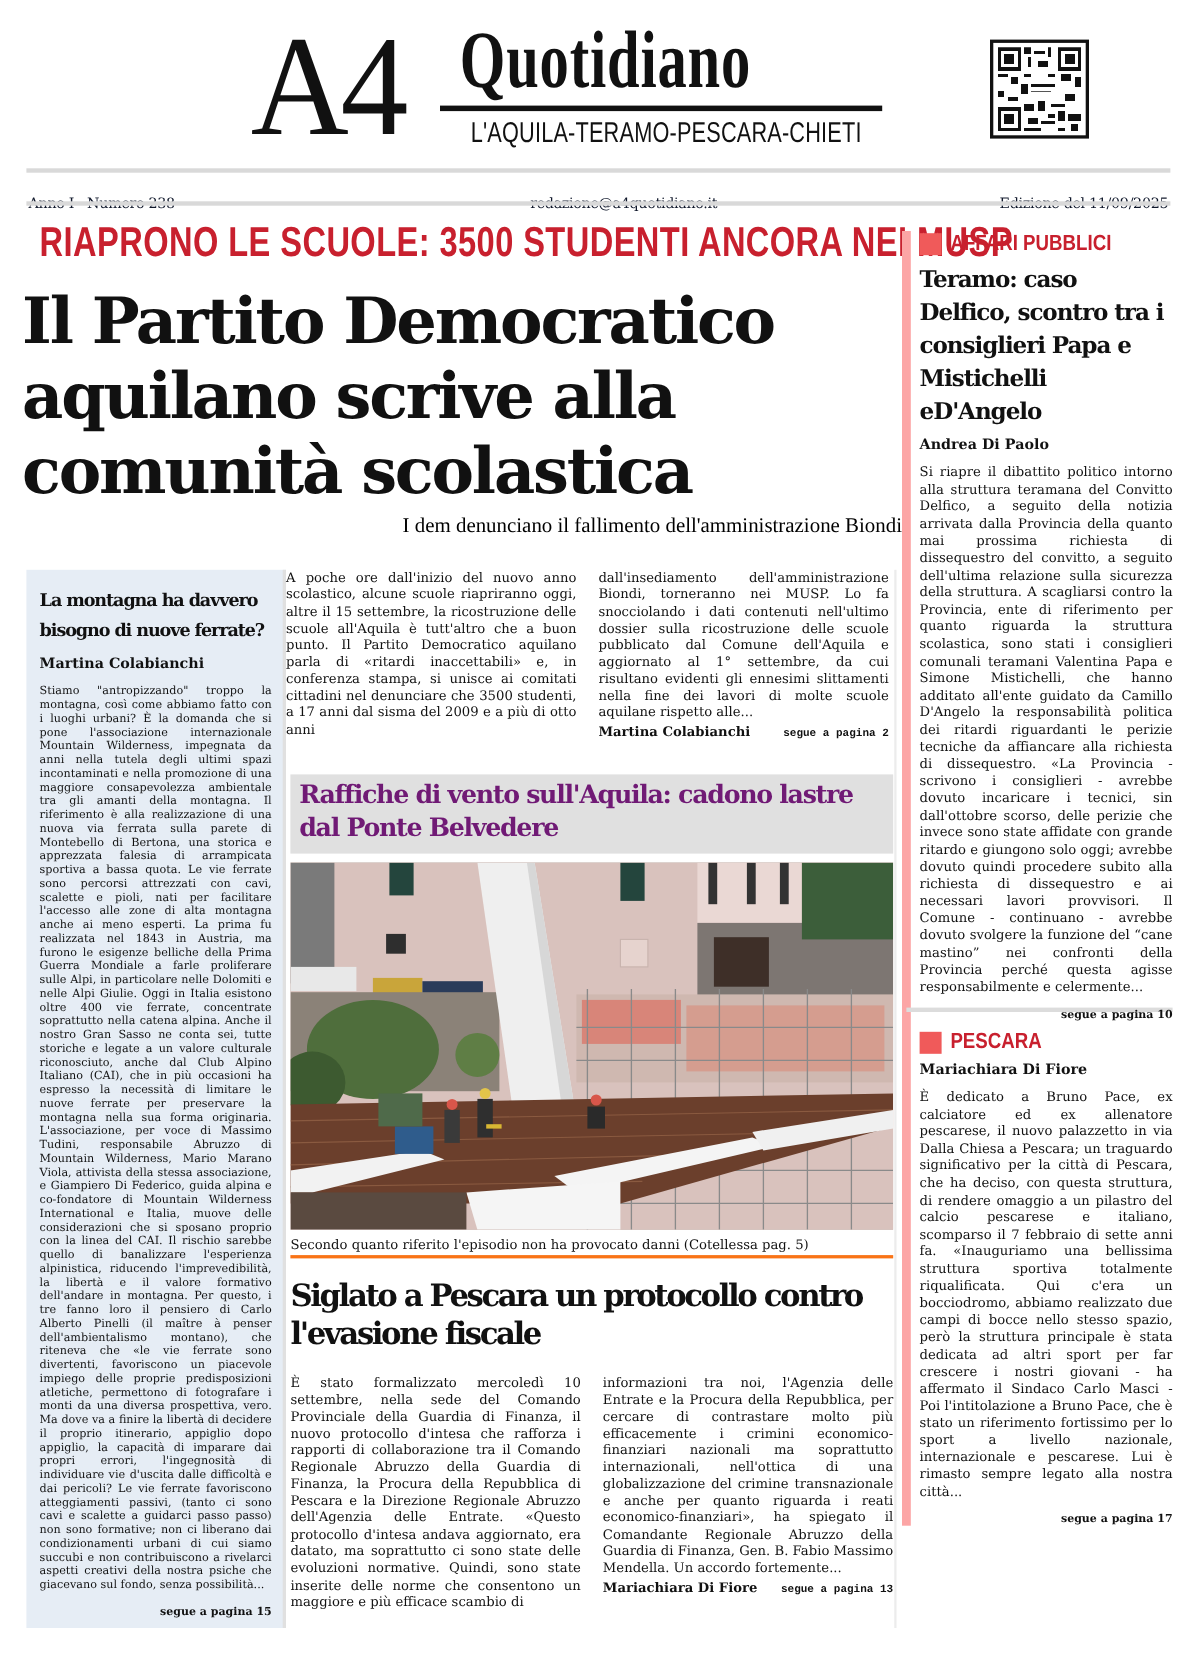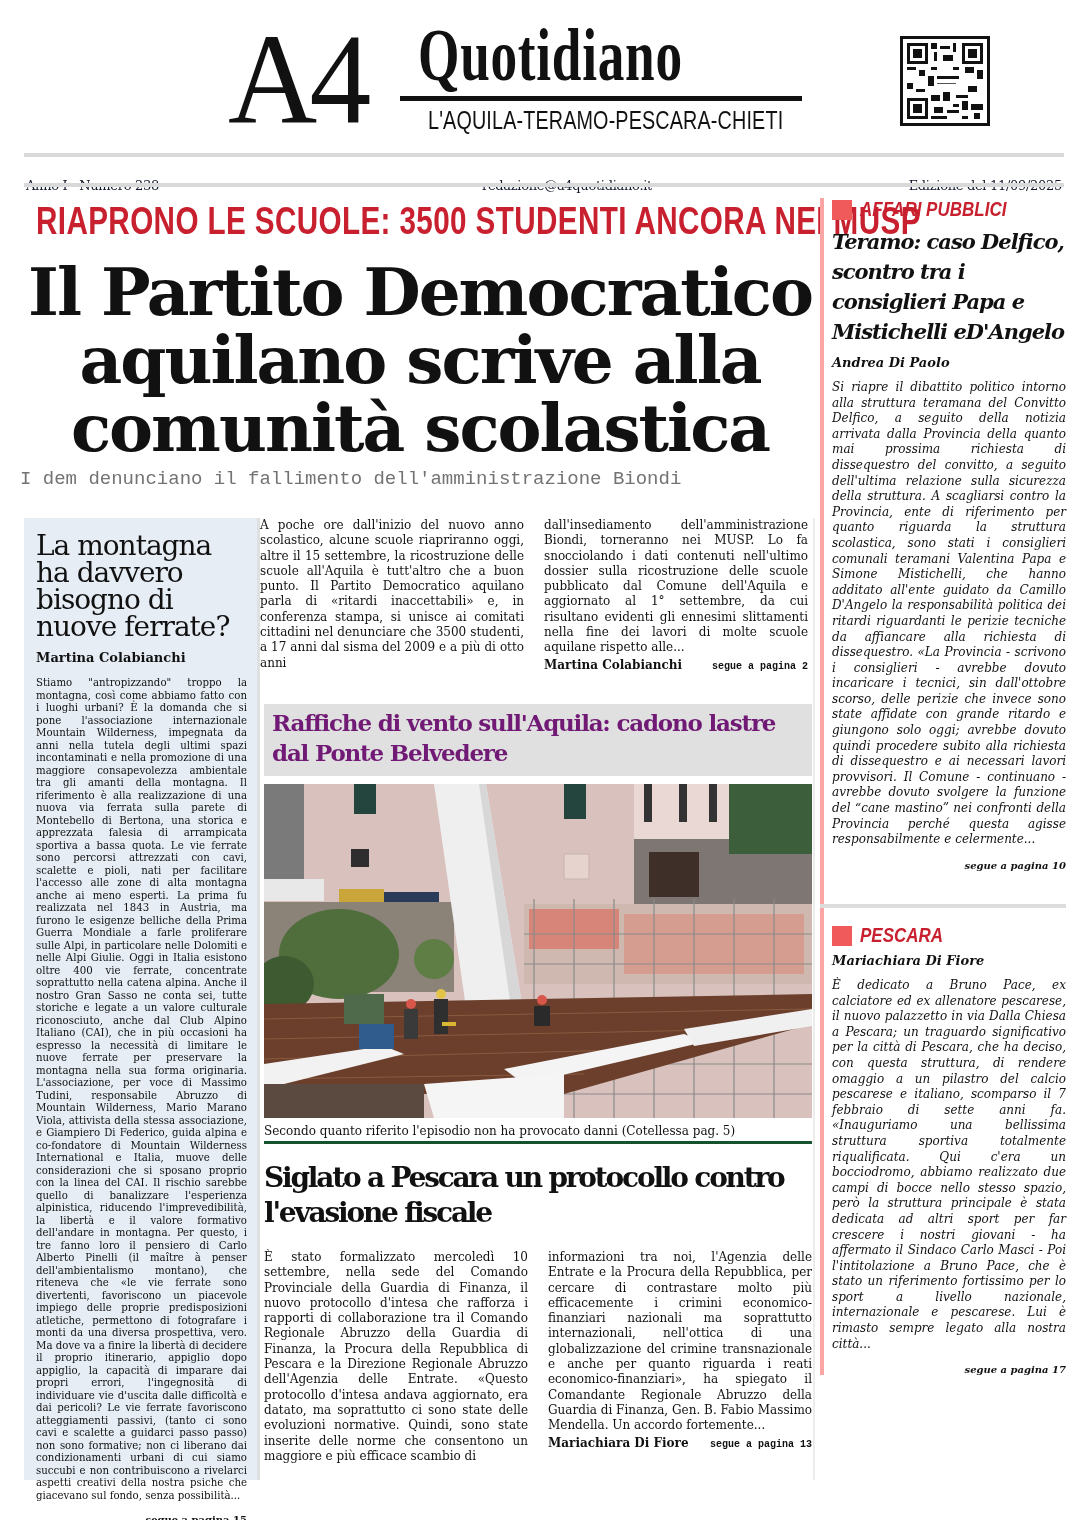--- a/index.html
+++ b/index.html
@@ -16,55 +16,55 @@
 
   .info-bar-top { position: absolute; left: 24px; top: 153px; width: 1040px; height: 4px; background: #d9d9d9; }
   .info-bar-bottom { position: absolute; left: 24px; top: 183px; width: 1040px; height: 4px; background: #d9d9d9; }
   .info { position: absolute; top: 162px; font-family: "DejaVu Serif", serif; font-size: 13px; color: #0f172a; letter-spacing: -0.3px; margin-top: 16px; }
   .info.left { left: 26px; }
   .info.center { left: 482px; }
   .info.right { right: 12px; }
 
   
   .kicker { position: absolute; left: 36px; top: 202px; width: 780px; font-family: "Liberation Sans", sans-serif; font-weight: bold; font-size: 38px; color: #c8202e; letter-spacing: 0.5px; line-height: 1; transform: scaleX(0.78); transform-origin: left top; white-space: nowrap; }
-  .main-title { position: absolute; left: 20px; top: 258px; width: 800px; text-align: center; font-family: "DejaVu Serif", serif; font-weight: bold; font-size: 66px; line-height: 68px; letter-spacing: -2px; color: #111; }
-  .main-sub { position: absolute; left: 20px; top: 468px; width: 800px; text-align: left; font-family: Liberation Mono, monospace; font-size: 19px; color: #737373; }
-
-  
-  .right-col { position: absolute; left: 820px; top: 198px; width: 246px; border-left: 4px solid #fca5a5; padding-left: 8px; font-style: italic; }
+  .main-title { position: absolute; left: 20px; top: 258px; width: 800px; font-family: "DejaVu Serif", serif; font-weight: bold; font-size: 58px; line-height: 68px; letter-spacing: -2px; color: #111; }
+  .main-sub { position: absolute; left: 20px; top: 468px; width: 800px; text-align: right; font-family: Liberation Serif, serif; font-size: 19px; color: #000000; }
+
+  
+  .right-col { position: absolute; left: 820px; top: 210px; width: 246px; border-left: 8px solid #fca5a5; padding-left: 8px; }
   .section-label { display: flex; align-items: center; gap: 8px; margin-bottom: 6px; }
   .section-square { width: 20px; height: 20px; background: #f05a5a; flex: none; }
   .section-text { font-family: "Liberation Sans", sans-serif; font-weight: bold; font-size: 20px; color: #c8202e; transform: scaleX(0.85); transform-origin: left center; white-space: nowrap; }
   .side-title { font-family: "DejaVu Serif", serif; font-weight: bold; font-size: 21px; line-height: 30px; letter-spacing: -1px; color: #111; margin-bottom: 8px; }
   .side-author { font-family: "DejaVu Serif", serif; font-weight: bold; font-size: 13px; margin-bottom: 10px; }
   .side-body { font-family: "DejaVu Serif", serif; font-size: 12px; line-height: 15.6px; text-align: justify; }
   .follow { font-family: "DejaVu Serif", serif; font-weight: bold; font-size: 10px; text-align: right; margin-top: 12px; }
   .right-col .block1 { height: 706px; }
   .right-col .sep { height: 4px; background: #dcdcdc; margin-left: -12px; margin-right: 0; }
   .right-col .block2 { padding-top: 16px; }
 
   
   .left-col { position: absolute; left: 24px; top: 518px; width: 236px; height: 962px; background: #e6edf5; padding: 14px 10px 0 12px; border-right: 3px solid #e0e0e0; }
-  .left-title { font-family: "DejaVu Serif", serif; font-weight: normal; font-size: 28px; line-height: 27px; letter-spacing: -1px; margin-bottom: 10px; }
+  .left-title { font-family: "DejaVu Serif", serif; font-weight: bold; font-size: 16px; line-height: 27px; letter-spacing: -1px; margin-bottom: 10px; }
   .left-author { font-family: "DejaVu Serif", serif; font-weight: bold; font-size: 13px; margin-bottom: 12px; }
   .left-body { font-family: "DejaVu Serif", serif; font-size: 10.2px; line-height: 12.5px; text-align: justify; }
 
   
   .lead-cols { position: absolute; left: 260px; top: 518px; width: 548px; display: flex; gap: 20px; }
   .lead-col { width: 264px; font-family: "DejaVu Serif", serif; font-size: 12px; line-height: 15.3px; text-align: justify; }
   .byline-row { display: flex; justify-content: space-between; align-items: baseline; margin-top: 2px; }
   .byline { font-weight: bold; font-size: 12px; }
   .follow-inline { font-weight: bold; font-size: 10px; font-family: Liberation Mono, monospace; }
 
   
   .photo-title-box { position: absolute; left: 264px; top: 704px; width: 548px; height: 72px; background: #e0e0e0; padding: 4px 8px; }
   .photo-title { font-family: "DejaVu Serif", serif; font-weight: bold; font-size: 23px; line-height: 30px; letter-spacing: -1.2px; color: #701a75; }
   .photo { position: absolute; left: 264px; top: 784px; width: 548px; height: 334px; overflow: hidden; background: #c9b9b4; }
   .photo svg { width: 100%; height: 100%; display: block; }
-  .caption { position: absolute; left: 264px; top: 1124px; width: 548px; font-family: "DejaVu Serif", serif; font-size: 12px; color: #111; padding-bottom: 3px; border-bottom: 3px solid #14532d; }
+  .caption { position: absolute; left: 264px; top: 1124px; width: 548px; font-family: "DejaVu Serif", serif; font-size: 12px; color: #111; padding-bottom: 3px; border-bottom: 3px solid #f97316; }
 
   
   .bottom-title { position: absolute; left: 264px; top: 1160px; width: 548px; font-family: "DejaVu Serif", serif; font-weight: bold; font-size: 28px; line-height: 35px; letter-spacing: -2.2px; color: #111; }
   .bottom-cols { position: absolute; left: 264px; top: 1250px; width: 548px; display: flex; gap: 20px; }
   .bottom-col { width: 264px; font-family: "DejaVu Serif", serif; font-size: 12px; line-height: 15.3px; text-align: justify; }
   .center-rule { position: absolute; left: 813px; top: 518px; width: 2px; height: 962px; background: #ececec; }
 </style>
 </head>
 <body>
 

